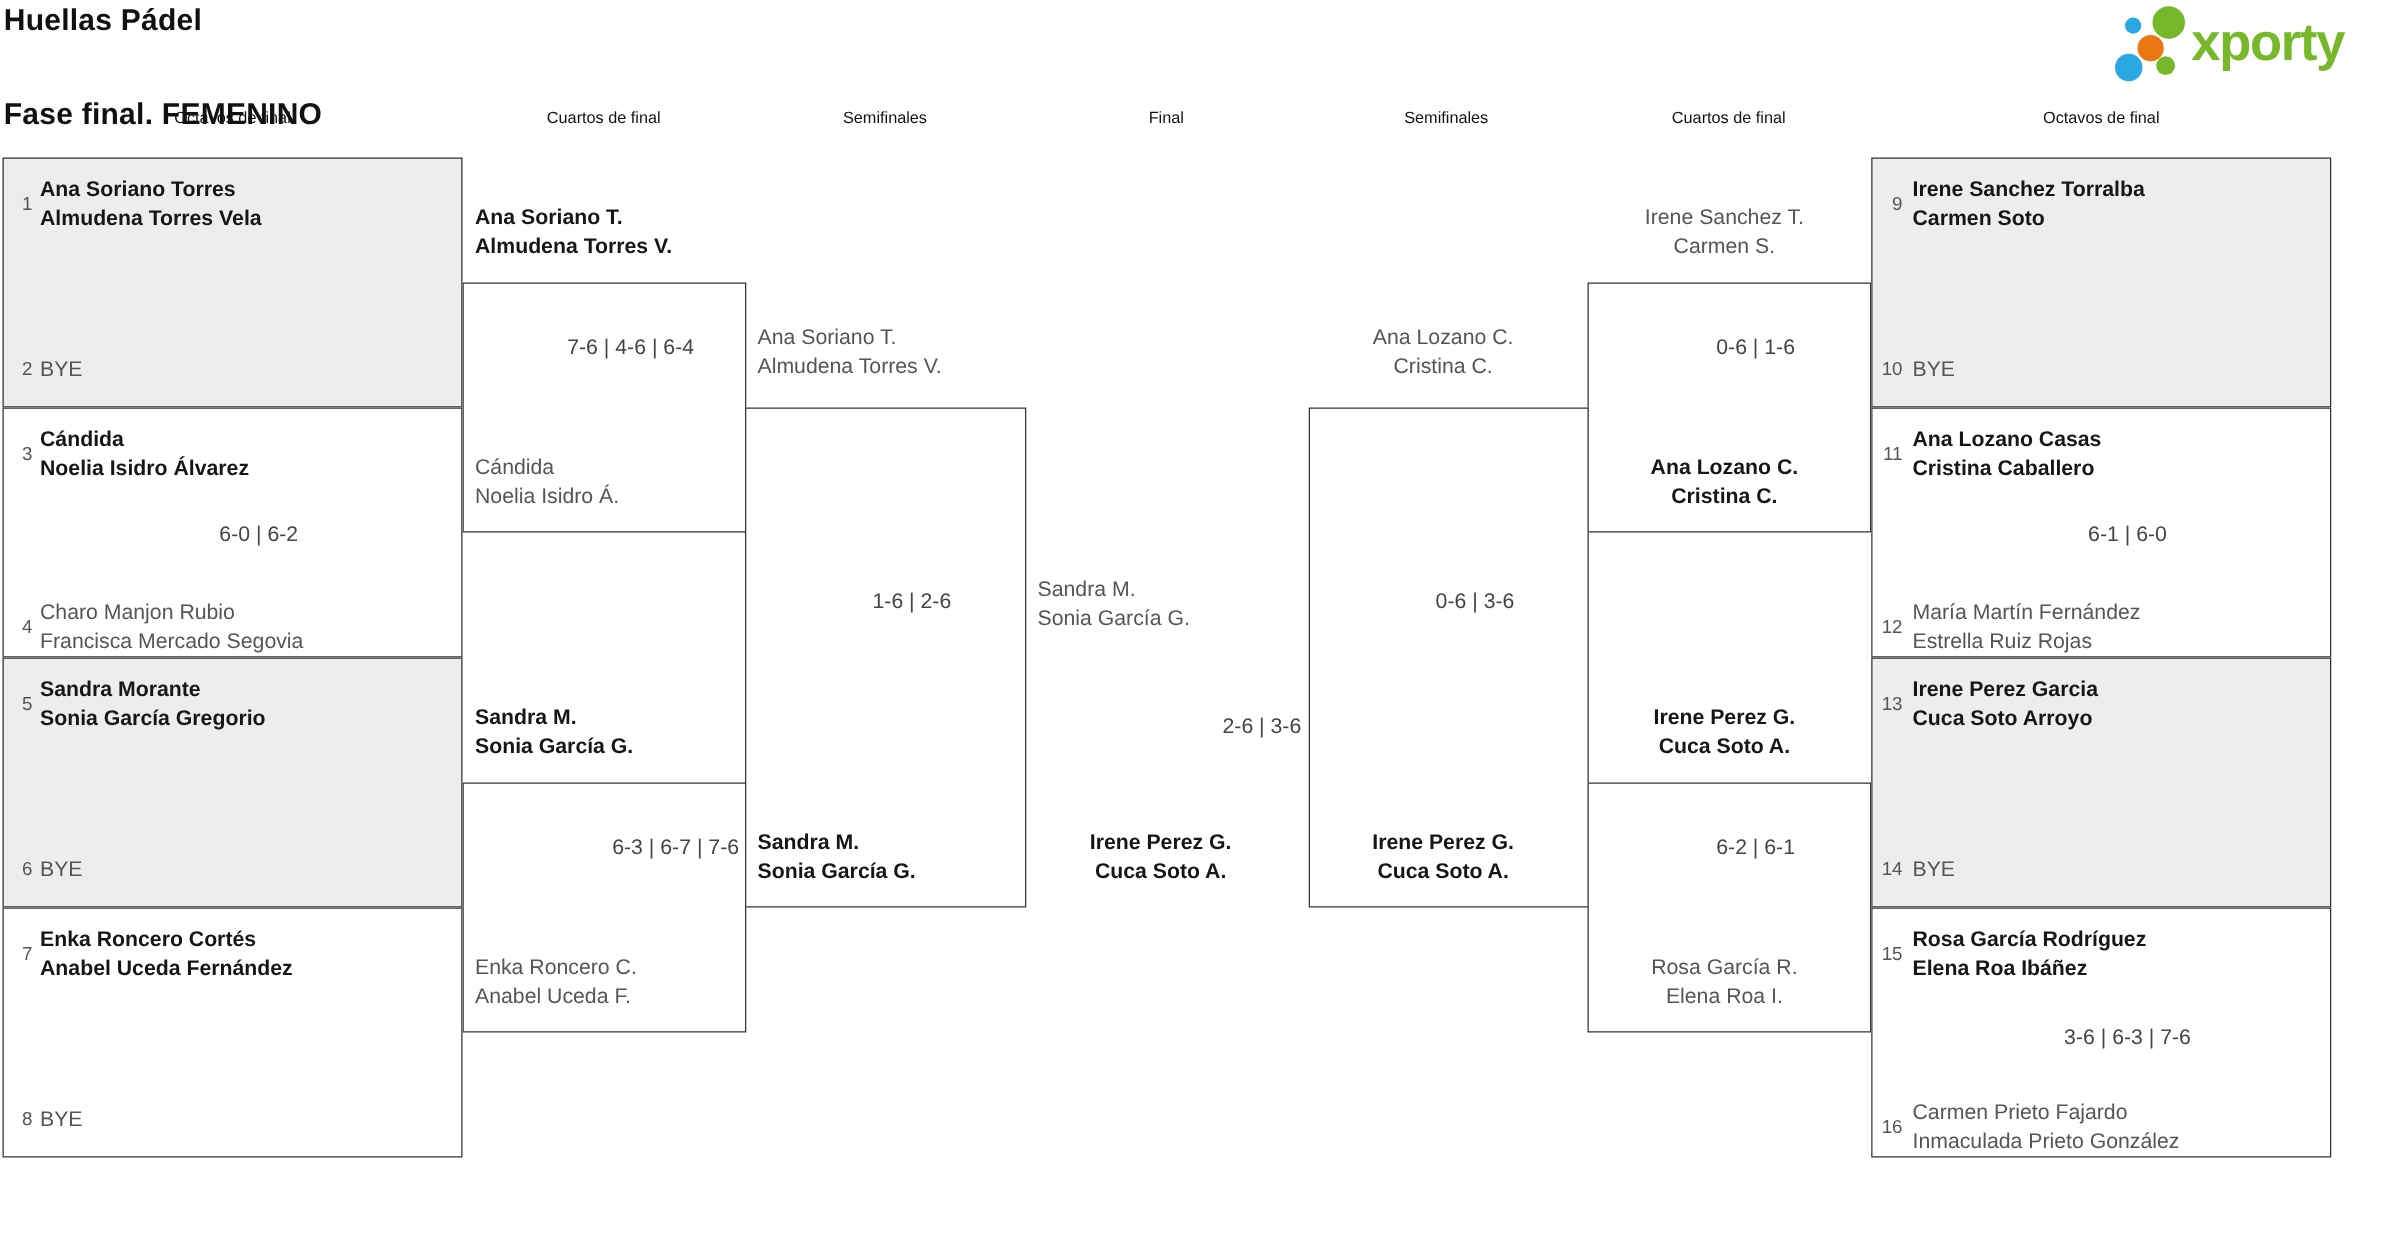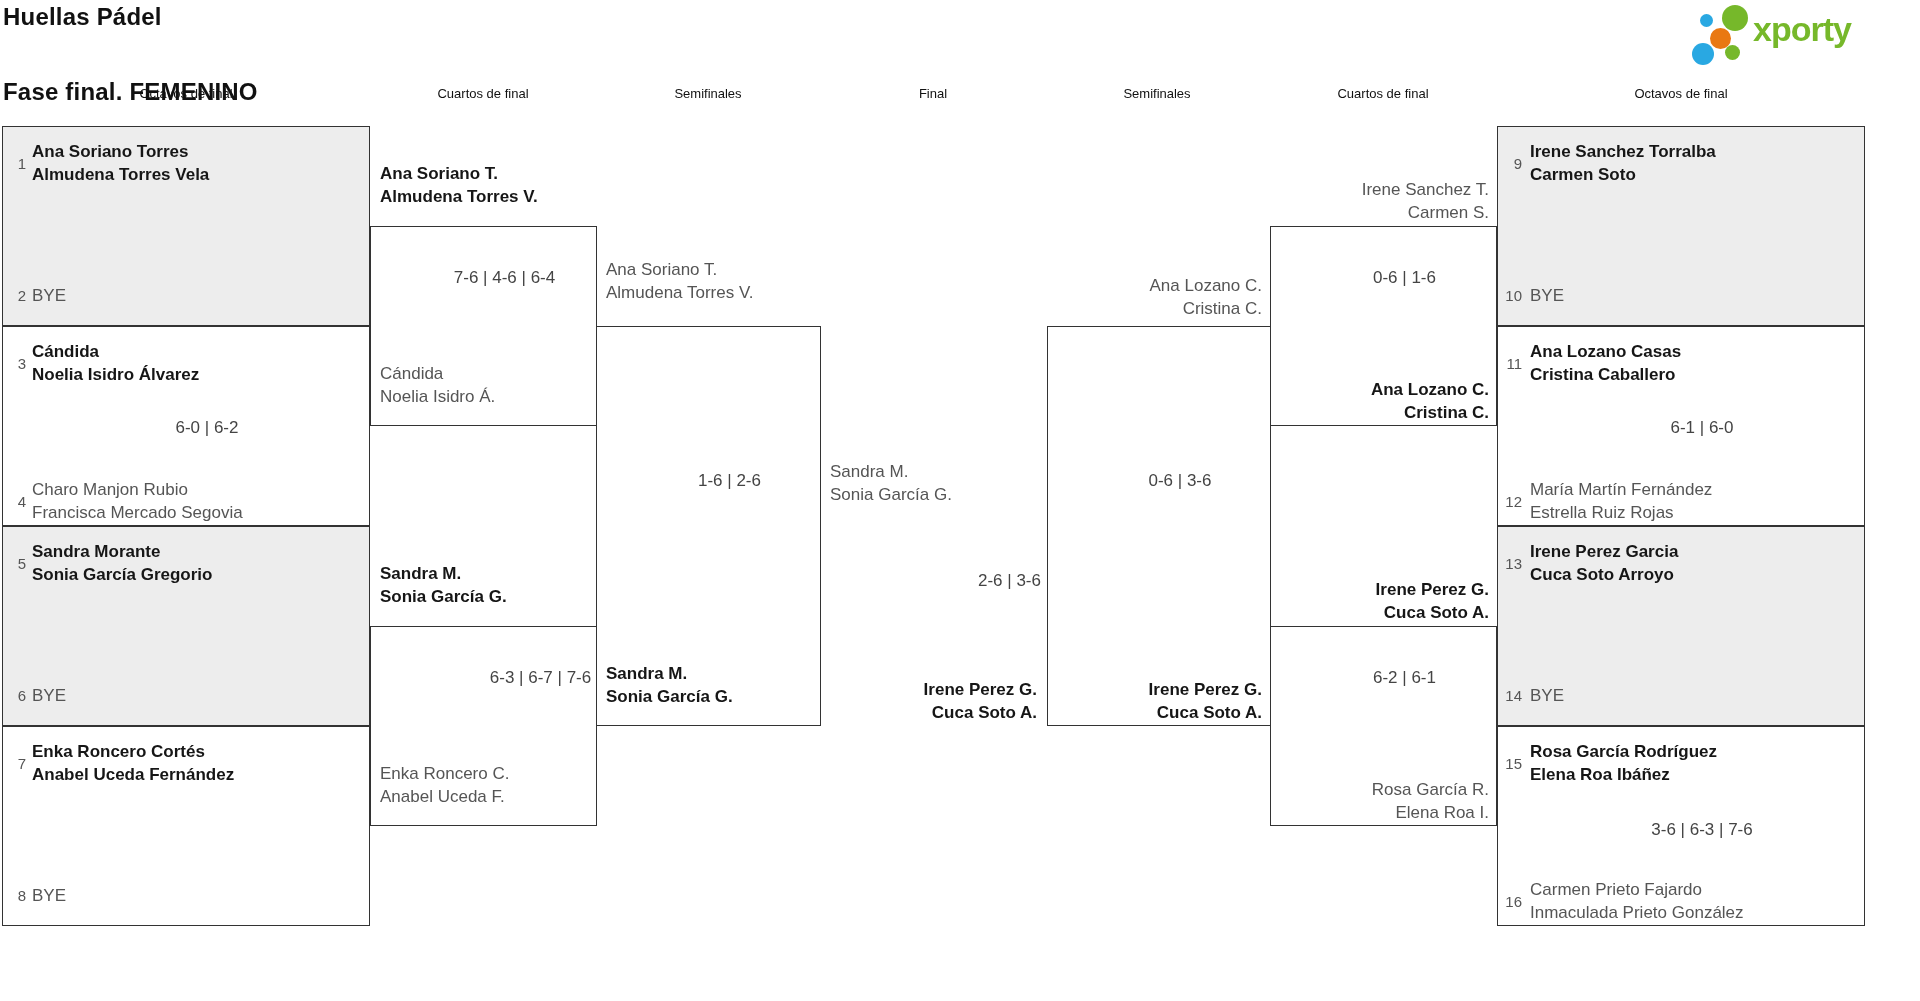--- a/index.html
+++ b/index.html
@@ -6,26 +6,26 @@
   body{
     width:1920px;height:1001px;position:relative;background:#ffffff;
     font-family:"Liberation Sans", sans-serif;color:#161616;overflow:hidden;
   }
   .title-line{position:absolute;left:3px;font-size:24px;font-weight:bold;color:#111;letter-spacing:.2px;}
   .hdr{position:absolute;top:86px;transform:translateX(-50%);font-size:13px;font-weight:normal;color:#111;white-space:nowrap;}
   .box{position:absolute;border:1px solid #333;box-sizing:border-box;background:#fff;}
   .box.gray{background:#ededed;}
   .team{position:absolute;font-size:17px;line-height:23px;color:#555;white-space:nowrap;}
   .team.w{font-weight:bold;color:#161616;}
-  .team.ra{text-align:right;margin-top:16px;}
+  .team.ra{text-align:center;}
   .seed{position:absolute;font-size:15px;color:#555;text-align:right;width:20px;}
   .score{position:absolute;font-size:17px;color:#444;text-align:center;white-space:nowrap;margin-left:21px;}
   .bye{position:absolute;font-size:17px;color:#555;}
   
-  .logo-text{position:absolute;left:1753px;top:10px;font-size:34px;font-weight:800;color:#76b82a;letter-spacing:-1px;}
+  .logo-text{position:absolute;left:1753px;top:10px;font-size:42px;font-weight:800;color:#76b82a;letter-spacing:-1px;}
   .dot{position:absolute;border-radius:50%;}
   .dot.blue{background:#29a8e2;}
   .dot.green{background:#76b82a;}
   .dot.orange{background:#e97812;}
 </style>
 </head>
 <body>
 
 <div class="title-line" style="top:3px;">Huellas Pádel</div>
 <div class="title-line" style="top:30px;margin-top:48px;">Fase final. FEMENINO</div>

